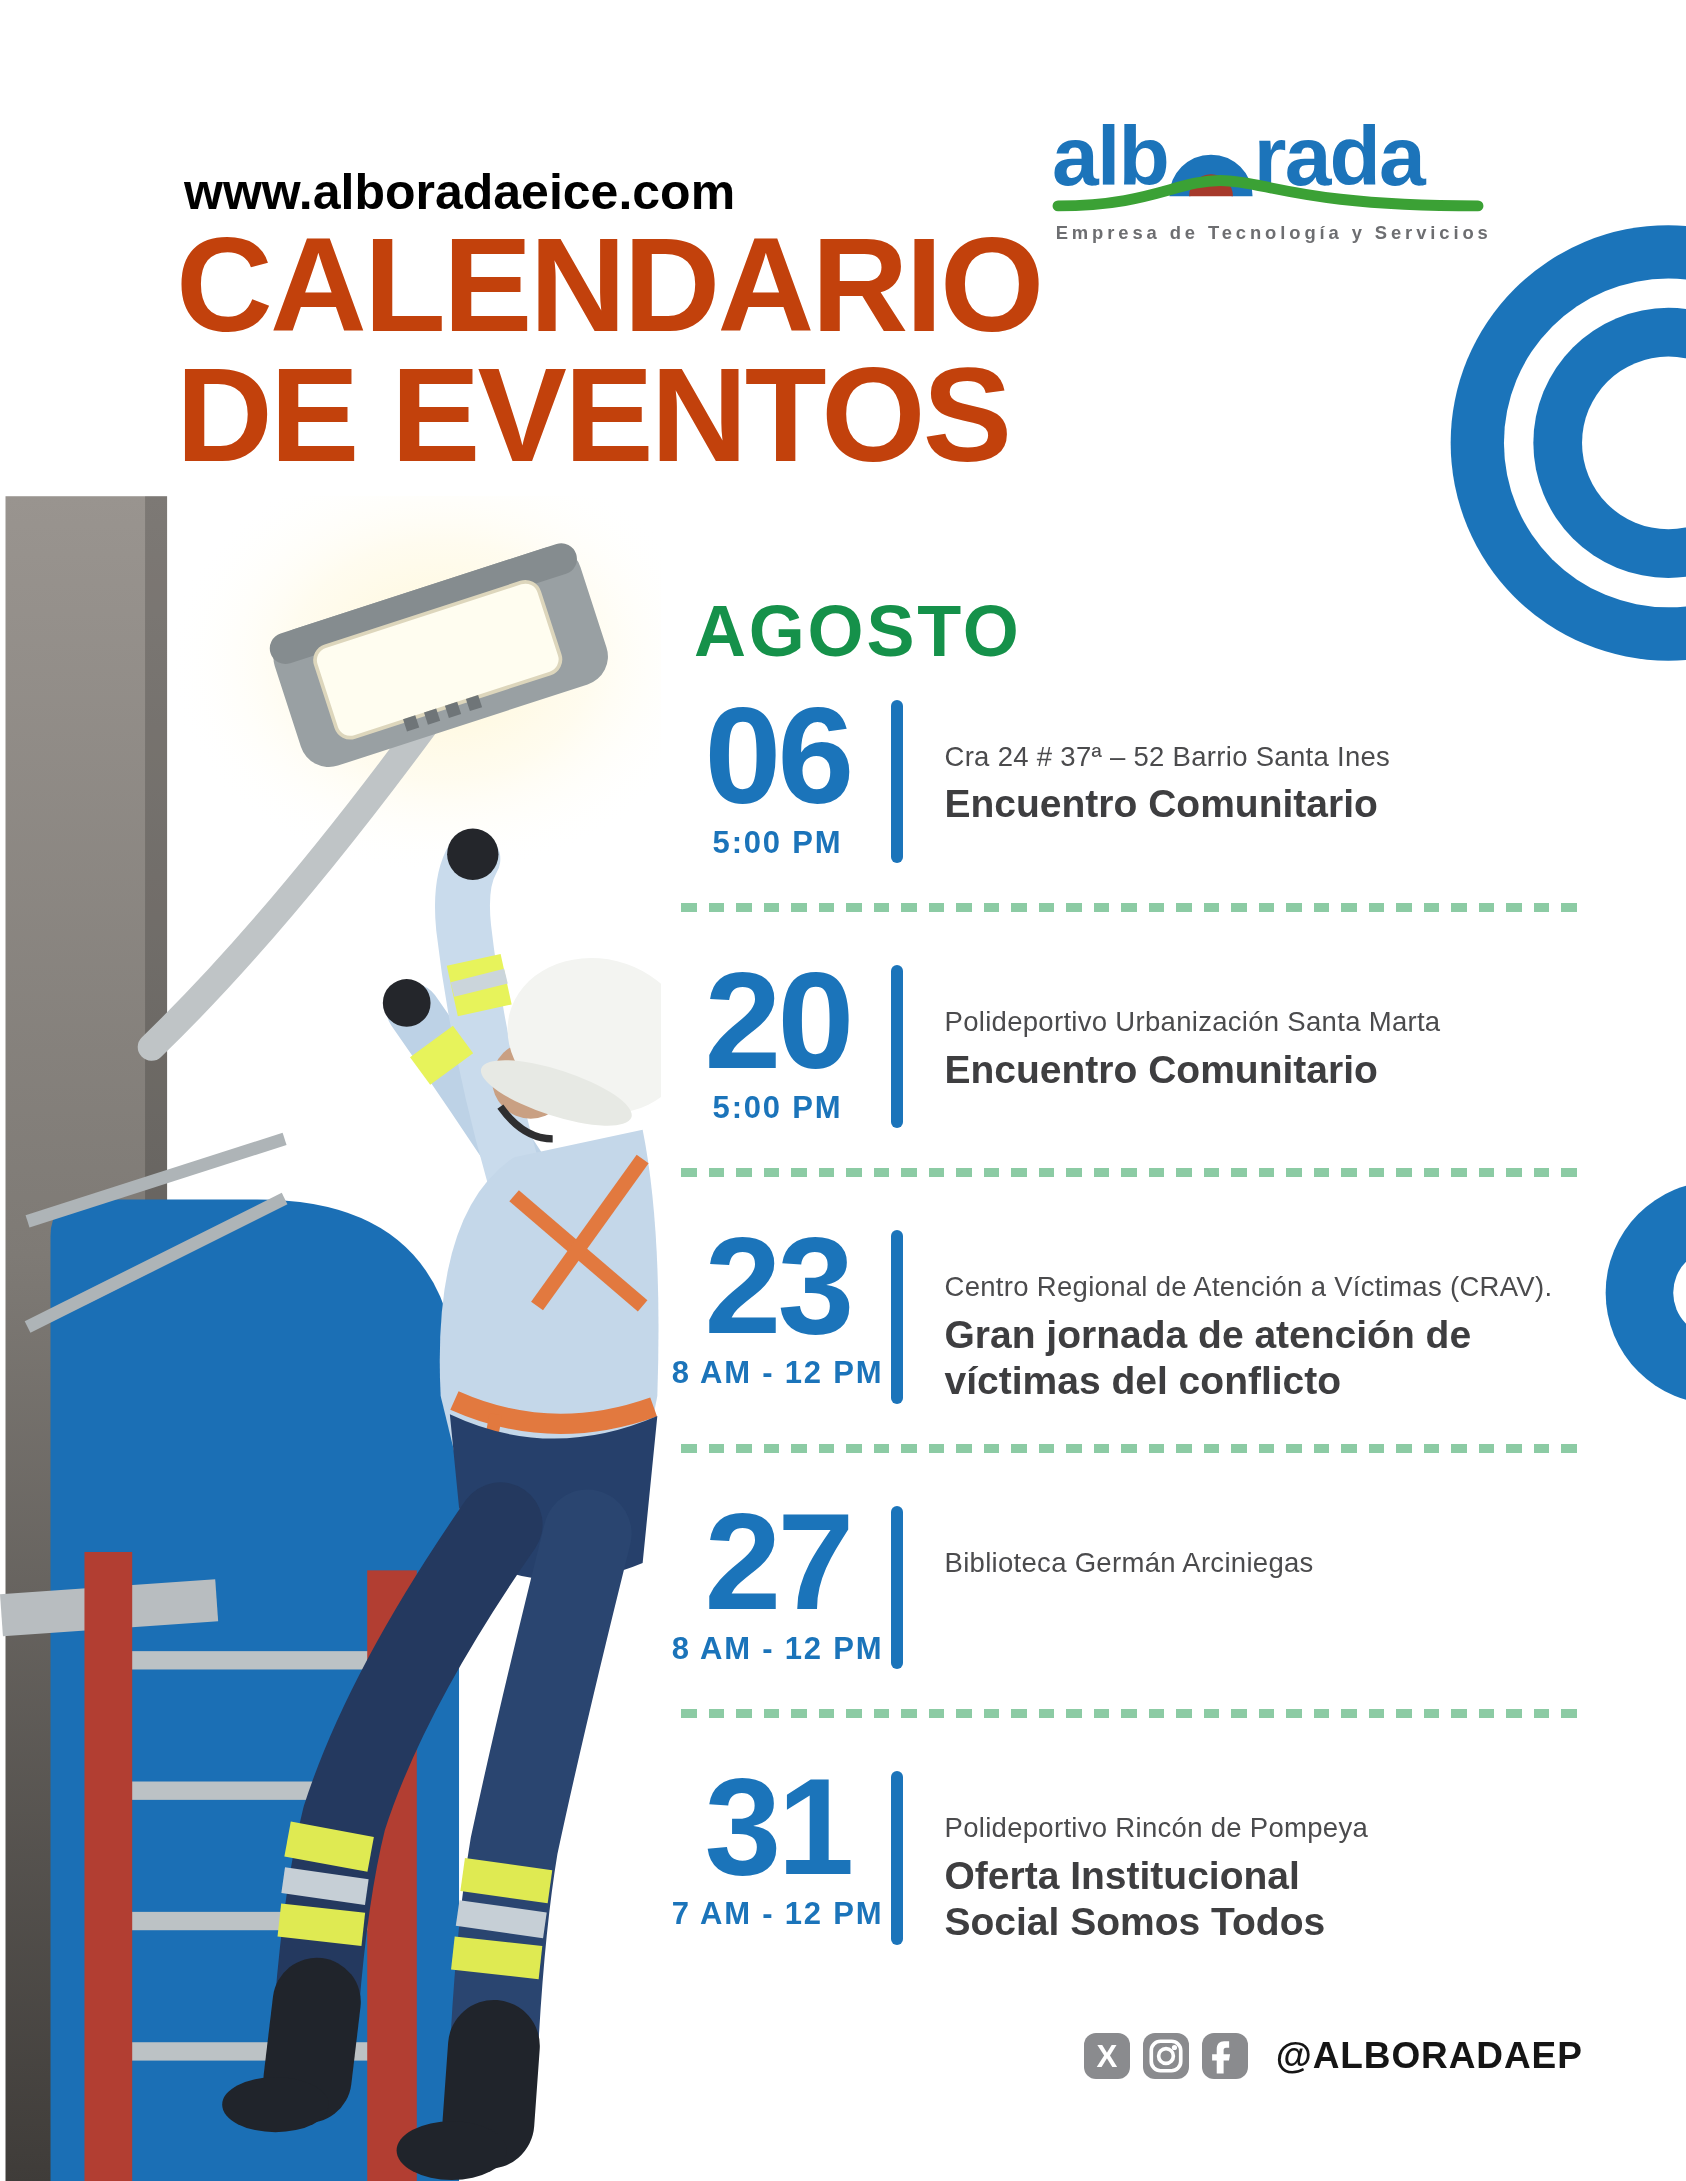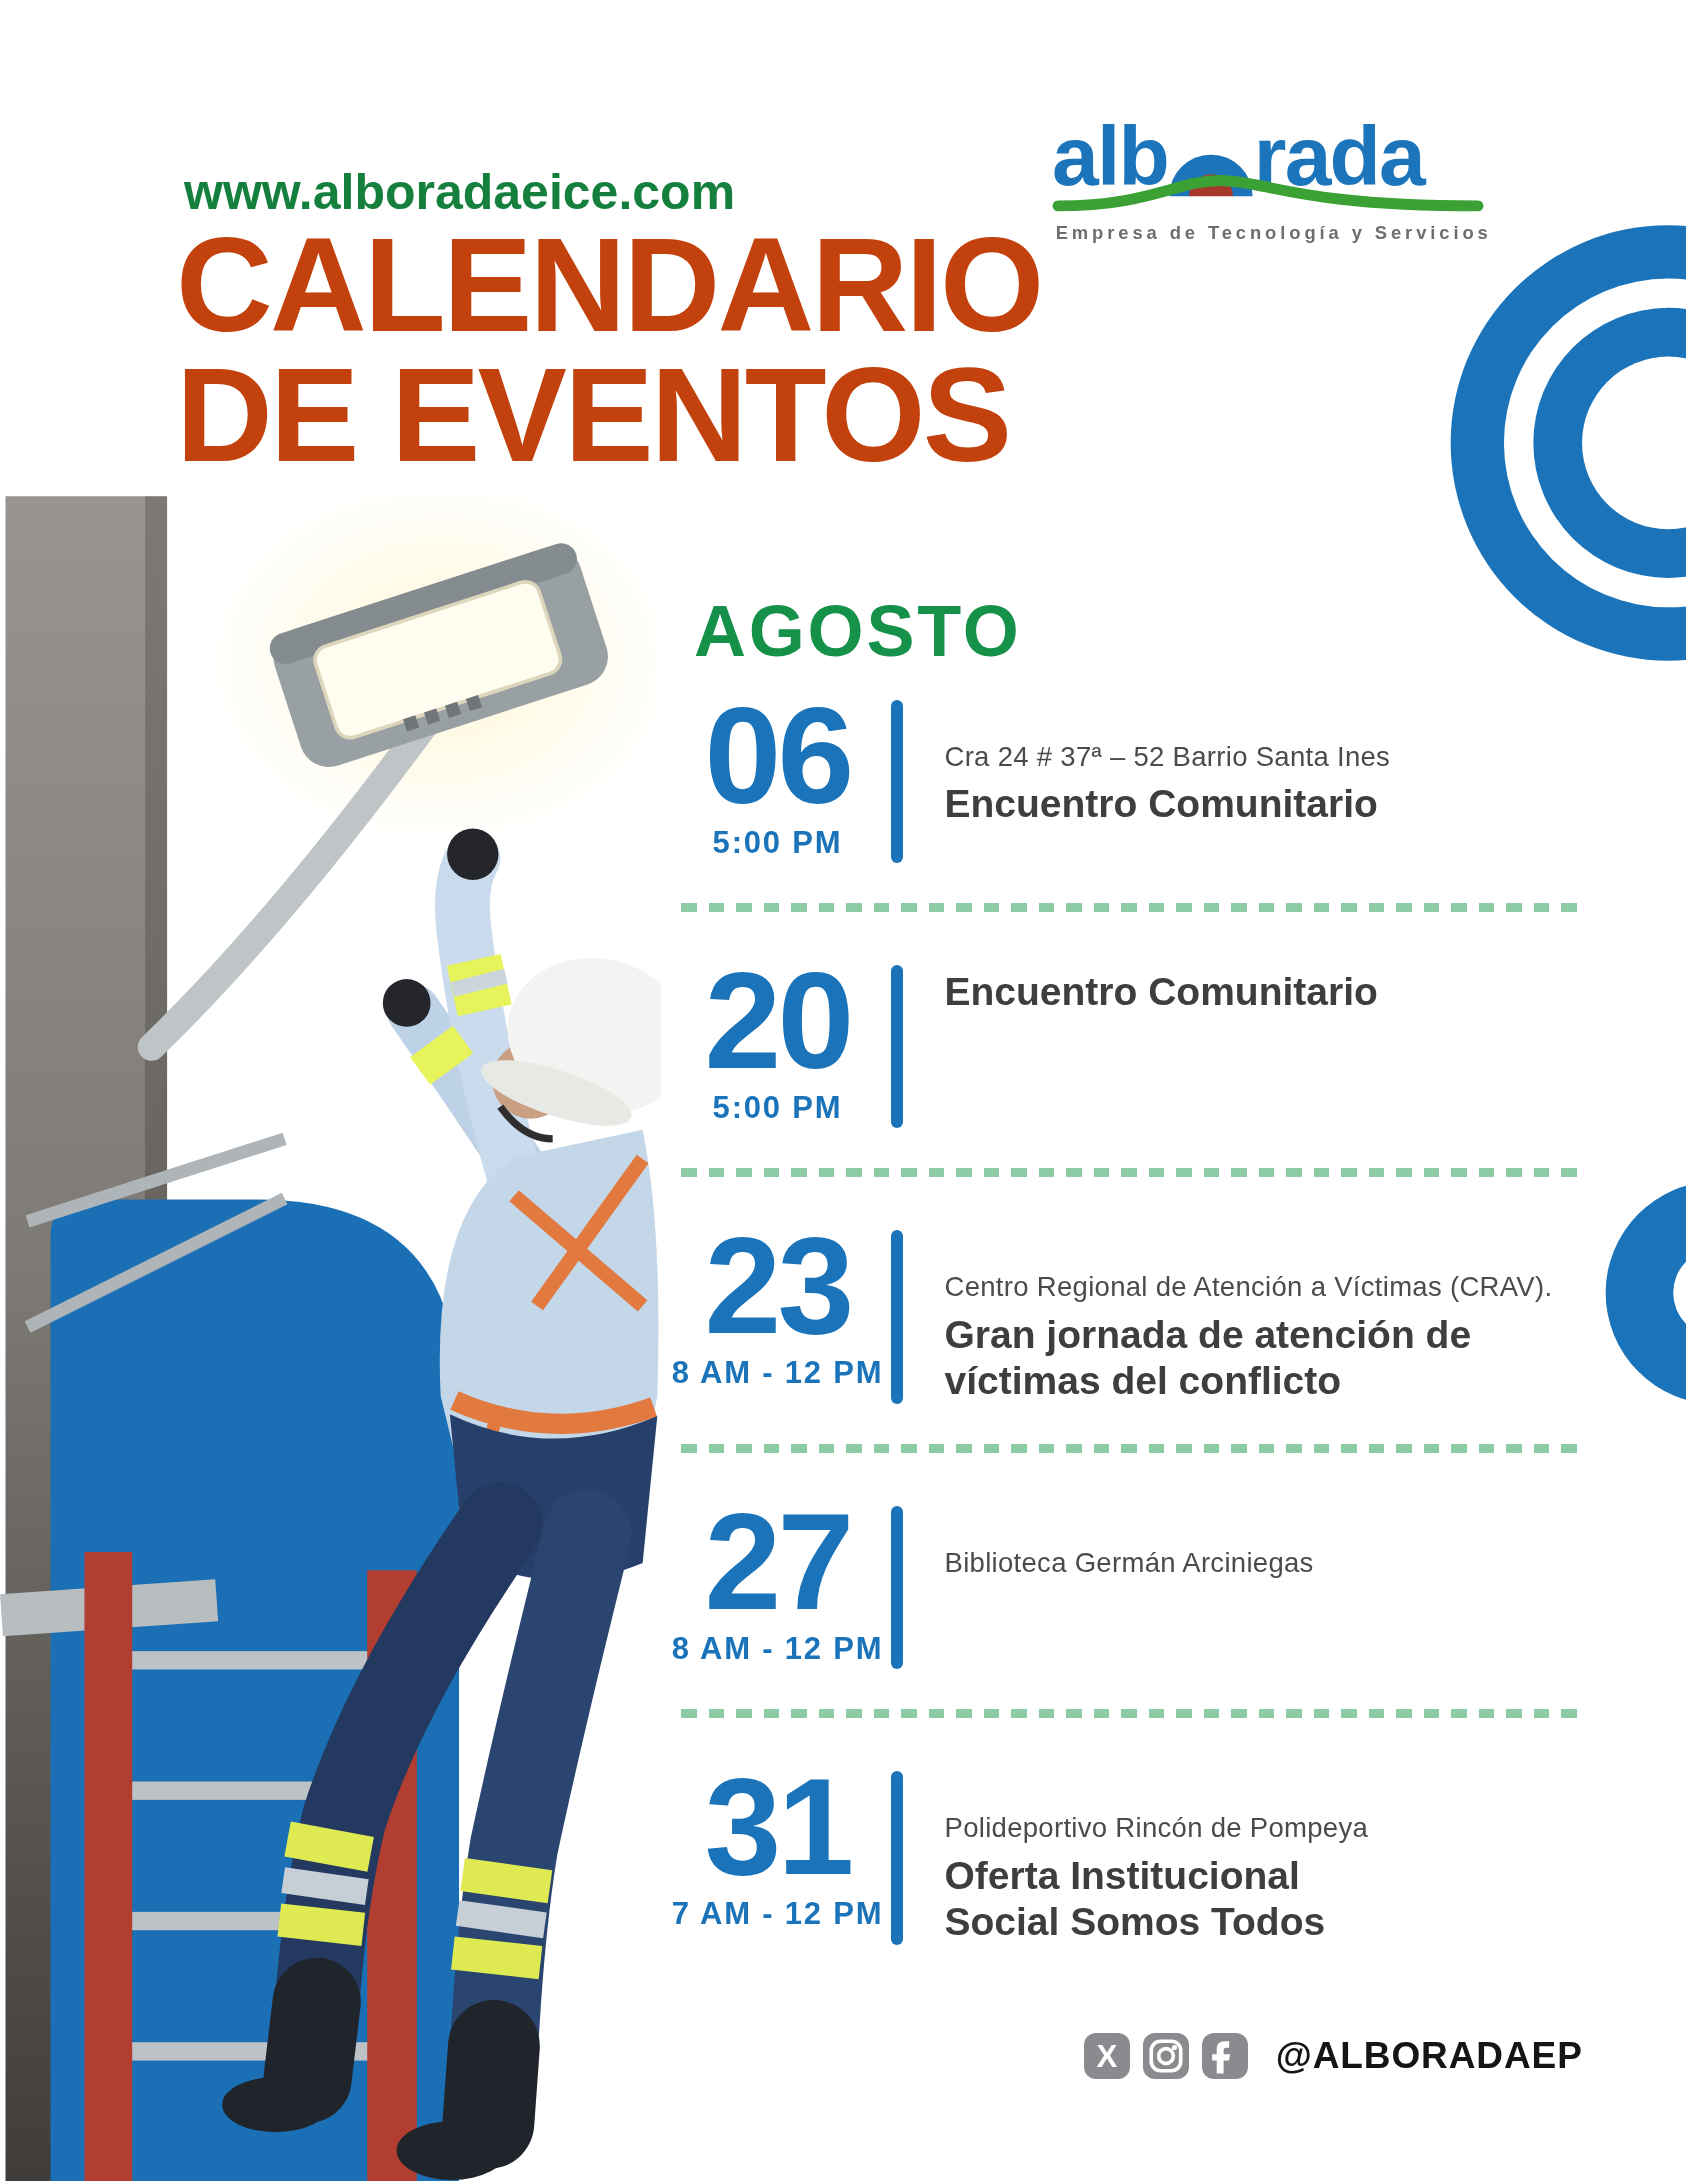--- a/index.html
+++ b/index.html
@@ -3,21 +3,21 @@
 <meta charset="utf-8">
 <style>
   html,body{margin:0;padding:0;background:#ffffff;}
   body{font-family:"Liberation Sans","DejaVu Sans",sans-serif;}
   .poster{position:relative;width:1686px;height:2182px;background:#ffffff;overflow:hidden;margin:0 auto;}
 
   
   .photo{position:absolute;left:0;top:496px;width:661px;height:1686px;}
 
   
-  .url{position:absolute;left:184px;top:163px;font-size:50px;font-weight:bold;color:#15803d;letter-spacing:0px;}
+  .url{position:absolute;left:184px;top:163px;font-size:50px;font-weight:bold;color:#000000;letter-spacing:0px;}
   .title{position:absolute;left:176px;top:220px;margin:0;font-size:134px;line-height:.97;font-weight:bold;
          color:#c2410c;letter-spacing:-2.8px;white-space:pre-line;}
 
   
   .logo{position:absolute;left:1052px;top:81px;width:441px;}
   .logo-row{position:relative;display:flex;align-items:flex-end;height:130px;}
   .logo-txt{font-size:84px;line-height:1;font-weight:bold;color:#1C74BA;letter-spacing:-1.8px;padding-bottom:13px;}
   .logo-sun{display:inline-block;width:84px;height:110px;margin:0 0.9px;}
   .logo-wave{position:absolute;left:0;bottom:-3.7px;pointer-events:none;}
   .tagline{margin-top:11px;padding-left:3.7px;font-size:18.4px;font-weight:bold;color:#6D6E71;letter-spacing:3.9px;white-space:nowrap;}
@@ -192,20 +192,21 @@
 
     <div class="divider"></div>
 
     <div class="ev">
       <div class="ev-left">
         <div class="day">20</div>
         <div class="time">5:00 PM</div>
       </div>
       <div class="bar"></div>
       <div class="ev-text">
+        <div class="loc">Polideportivo Urbanización Santa Marta</div>
         <div class="ev-title">Encuentro Comunitario</div>
       </div>
     </div>
 
     <div class="divider"></div>
 
     <div class="ev">
       <div class="ev-left">
         <div class="day">23</div>
         <div class="time">8 AM - 12 PM</div>

